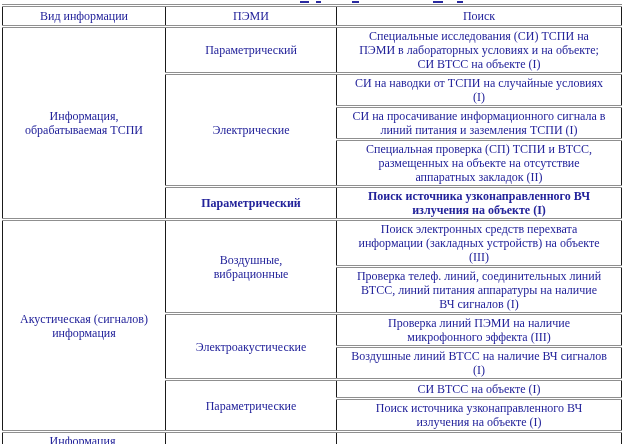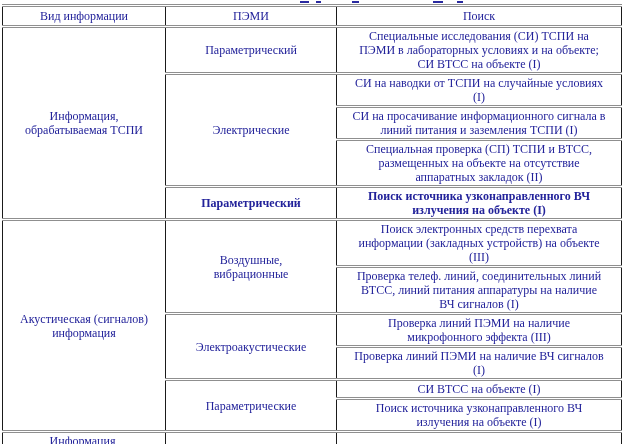--- a/index.html
+++ b/index.html
@@ -116,21 +116,21 @@
         <td>Проверка телеф. линий, соединительных линий
 ВТСС, линий питания аппаратуры на наличие
 ВЧ сигналов (I)</td>
       </tr>
       <tr style="height:31px;">
         <td rowspan="2">Электроакустические</td>
         <td>Проверка линий ПЭМИ на наличие
 микрофонного эффекта (III)</td>
       </tr>
       <tr style="height:28px;">
-        <td>Проверка линий ПЭМИ на наличие ВЧ сигналов
+        <td>Воздушные линий ВТСС на наличие ВЧ сигналов
 (I)</td>
       </tr>
       <tr style="height:15px;">
         <td rowspan="2">Параметрические</td>
         <td>СИ ВТСС на объекте (I)</td>
       </tr>
       <tr style="height:28px;">
         <td>Поиск источника узконаправленного ВЧ
 излучения на объекте (I)</td>
       </tr>

